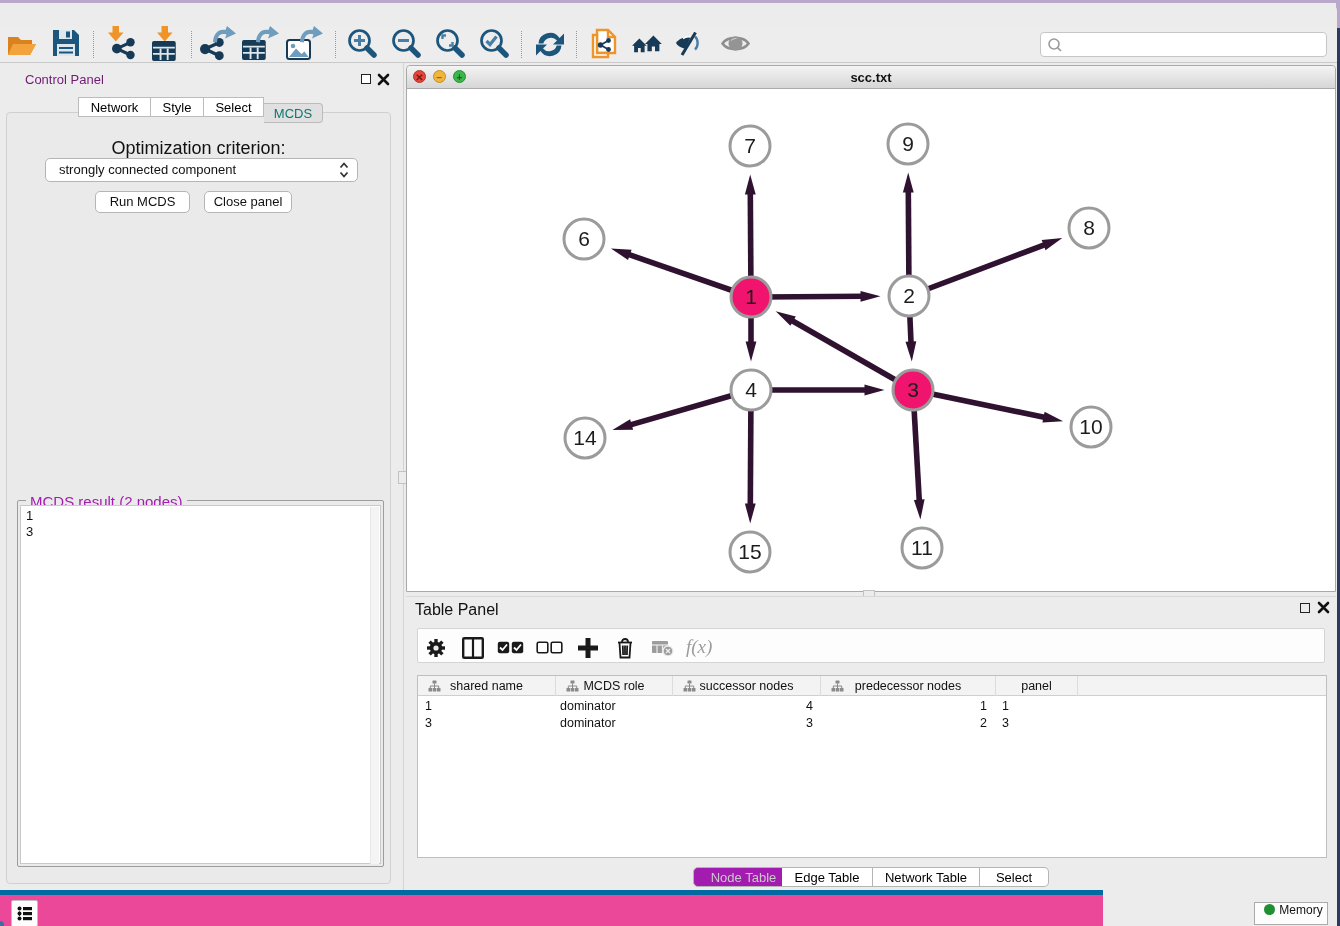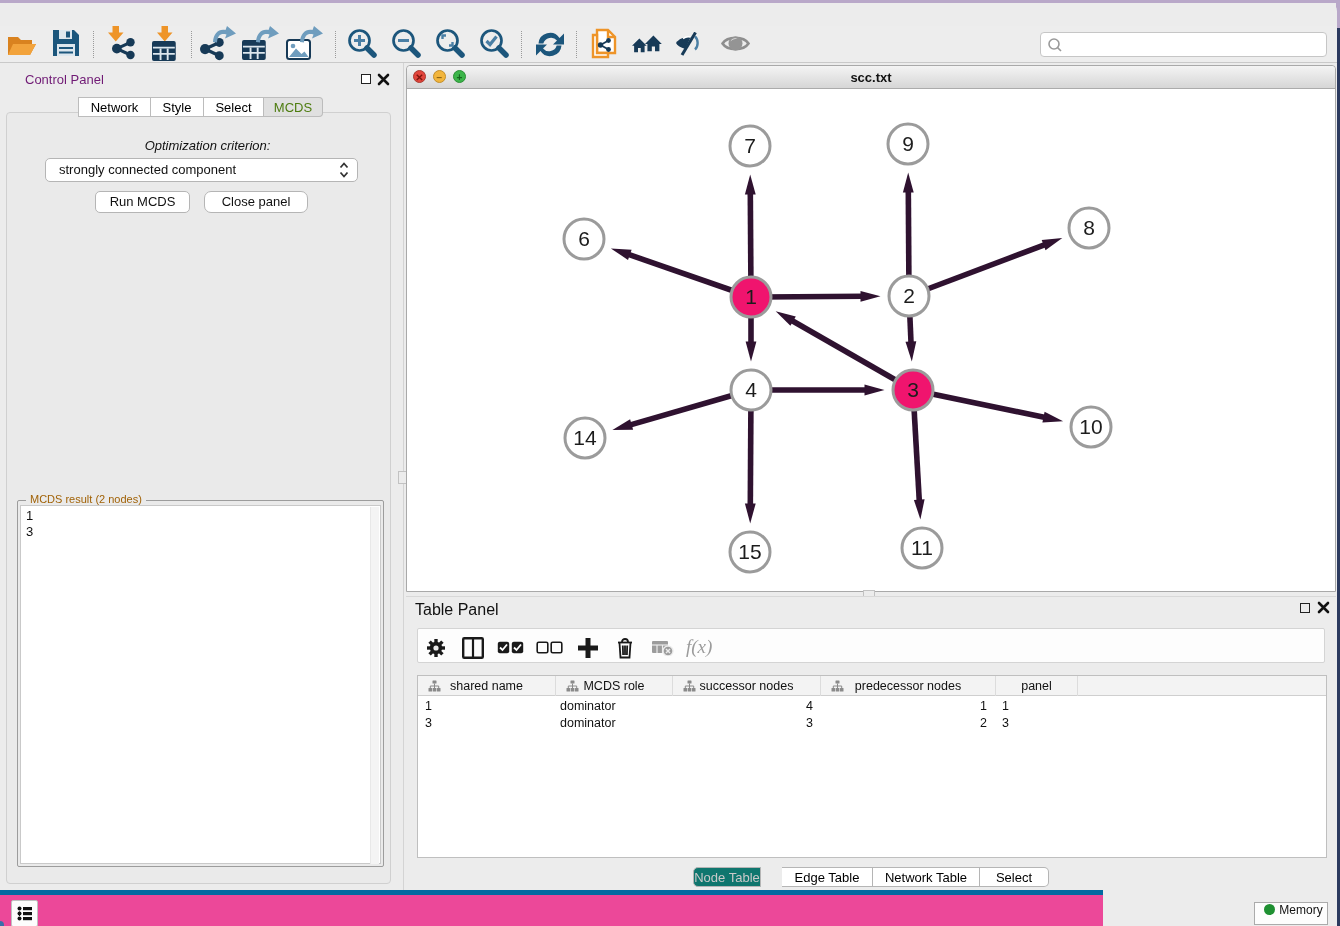--- a/index.html
+++ b/index.html
@@ -23,25 +23,25 @@
 #search { position:absolute; left:1040px; top:6px; width:287px; height:25px; background:#fff; border:1px solid #c6c6c6; border-radius:4px; }
 
 #main { left:0; top:60px; width:1337px; height:830px; background:#ececec; }
 
 #cp-title { left:13px; top:9px; font-size:13px; color:#701a75;margin-left:12px; }
 #cp-float { left:361px; top:11px; width:10px; height:10px; border:1.5px solid #222; background:#fff; }
 #cp-close { left:377px; top:10px; font-size:14px; font-weight:bold; color:#111; }
 .tabs { left:78px; top:34px; height:20px; z-index:5; }
 .tab { position:absolute; top:0; height:20px; background:#fff; border:1px solid #bcbcbc; font-size:13px; color:#000; text-align:center; line-height:19px; }
 #cp-content { left:6px; top:49px; width:385px; height:772px; background:#eaeaea; border:1px solid #d0d0d0; border-radius:4px; }
-#opt-label { left:9px; width:100%; top:25px; text-align:center; font-size:13px; color:#111;font-style:italic; }
+#opt-label { left:0; width:100%; top:25px; text-align:center; font-size:18px; color:#111; }
 #dropdown { left:38px; top:45px; width:313px; height:24px; background:#fff; border:1px solid #b5b5b5; border-radius:5px; font-size:13px; color:#111; line-height:22px; padding-left:13px; }
 .btn { position:absolute; top:78px; height:22px; background:#fff; border:1px solid #b5b5b5; border-radius:5px; font-size:13px; color:#111; text-align:center; line-height:20px; }
 #mcds-box { left:10px; top:387px; width:367px; height:367px; border:1px solid #9c9c9c; border-radius:2px; }
-#mcds-label { left:8px; top:-8px; background:#eaeaea; padding:0 4px; font-size:11px; color:#a16207; }
+#mcds-label { left:8px; top:-8px; background:#eaeaea; padding:0 4px; font-size:15px; color:#a21caf; }
 #mcds-white { left:2px; top:4px; width:361px; height:359px; background:#fff; border:1px solid #c9c9c9; font-size:13px; color:#111; padding:2px 0 0 5px; line-height:16px; }
 
 #vdiv { left:403px; top:0; width:1px; height:829px; background:#d4d4d4; }
 #vgrip { left:398px; top:408px; width:9px; height:13px; background:#ececec; border:1px solid #c2c2c2; }
 #hgrip { left:863px; top:527px; width:12px; height:7px; background:#ececec; border:1px solid #c2c2c2; }
 
 #gwin { left:406px; top:2px; width:930px; height:527px; background:#fff; border:1px solid #a9a9a9; border-radius:4px 4px 0 0; }
 #gwin-title { left:0; top:0; width:100%; height:23px; background:linear-gradient(#f4f4f4,#d6d6d6); border-bottom:1px solid #ababab; border-radius:4px 4px 0 0; }
 #gwin-text { left:0; right:0; top:4px; text-align:center; font-size:13px; font-weight:bold; color:#111; }
 .mac { position:absolute; top:4px; width:13px; height:13px; border-radius:50%; font-size:10px; font-weight:bold; text-align:center; line-height:13px; }
@@ -245,32 +245,32 @@
   <div id="main" class="abs">
     <div id="cp-title" class="abs">Control Panel</div>
     <div id="cp-float" class="abs"></div>
     <div id="cp-close" class="abs"><svg width="13" height="13" viewBox="0 0 13 13">
           <path d="M2 2 L11 11 M11 2 L2 11" stroke="#111" stroke-width="2.6" stroke-linecap="round"></path>
         </svg></div>
     <div class="tabs abs">
       <div class="tab" style="left:0; width:73px;">Network</div>
       <div class="tab" style="left:73px; width:53px; border-left:none;">Style</div>
       <div class="tab" style="left:126px; width:60px; border-left:none;">Select</div>
-      <div class="tab" style="left:186px; width:59px; border-left:none; background:#e0e0e0; color:#4d7c0f; border-radius:0 4px 4px 0;">MCDS</div>
+      <div class="tab" style="left:186px; width:59px; border-left:none; background:#e0e0e0; color:#0f766e; border-radius:0 4px 4px 0;margin-top:6px;">MCDS</div>
     </div>
     <div id="cp-content" class="abs">
       <div id="opt-label" class="abs">Optimization criterion:</div>
       <div id="dropdown" class="abs">strongly connected component
         <svg width="12" height="18" viewBox="0 0 12 18" style="position:absolute; right:7px; top:2px;">
             <path d="M2.5 6.5 L6 2.5 L9.5 6.5" fill="none" stroke="#333" stroke-width="1.8"></path>
             <path d="M2.5 11.5 L6 15.5 L9.5 11.5" fill="none" stroke="#333" stroke-width="1.8"></path>
           </svg>
       </div>
       <div class="btn abs" style="left:88px; width:95px;">Run MCDS</div>
-      <div class="btn abs" style="left:197px; width:104px;border-radius:7px;">Close panel</div>
+      <div class="btn abs" style="left:197px; width:88px;">Close panel</div>
       <div id="mcds-box" class="abs">
         <div id="mcds-label" class="abs">MCDS result (2 nodes)</div>
         <div id="mcds-white" class="abs">1<br>3<div style="position:absolute; right:1px; top:1px; width:9px; height:357px; background:#f4f4f4; border-left:1px solid #e8e8e8;"></div></div>
       </div>
     </div>
     <div id="vdiv" class="abs"></div>
     <div id="vgrip" class="abs"></div>
     <div id="gwin" class="abs">
       <div id="gwin-title" class="abs">
         <div class="mac" style="left:6px; background:#e2453c; border:1px solid #a8392f; color:#7c150c;">✕</div>
@@ -470,21 +470,21 @@
         <div class="td" style="left:255px; top:22px; width:140px; text-align:right;">4</div>
         <div class="td" style="left:403px; top:22px; width:166px; text-align:right;">1</div>
         <div class="td" style="left:584px; top:22px;">1</div>
         <div class="td" style="left:7px; top:39px;">3</div>
         <div class="td" style="left:142px; top:39px;">dominator</div>
         <div class="td" style="left:255px; top:39px; width:140px; text-align:right;">3</div>
         <div class="td" style="left:403px; top:39px; width:166px; text-align:right;">2</div>
         <div class="td" style="left:584px; top:39px;">3</div>
       </div>
       <div id="btabs" class="abs">
-        <div class="btab" style="left:0; width:68px; background:#0f766e; color:#c9c9c9; border-radius:5px 0 0 5px;">Node Table</div>
+        <div class="btab" style="left:0; width:101px; background:#a21caf; color:#c9c9c9; border-radius:5px 0 0 5px;">Node Table</div>
         <div class="btab" style="left:89px; width:91px; border-left:none;">Edge Table</div>
         <div class="btab" style="left:180px; width:107px; border-left:none;">Network Table</div>
         <div class="btab" style="left:287px; width:69px; border-left:none; border-radius:0 5px 5px 0;">Select</div>
       </div>
     </div>
   </div>
   <div id="statusbar" class="abs">
     <div id="listbtn" class="abs">
       <svg width="25" height="25" viewBox="0 0 25 25">
           <g fill="#111">

